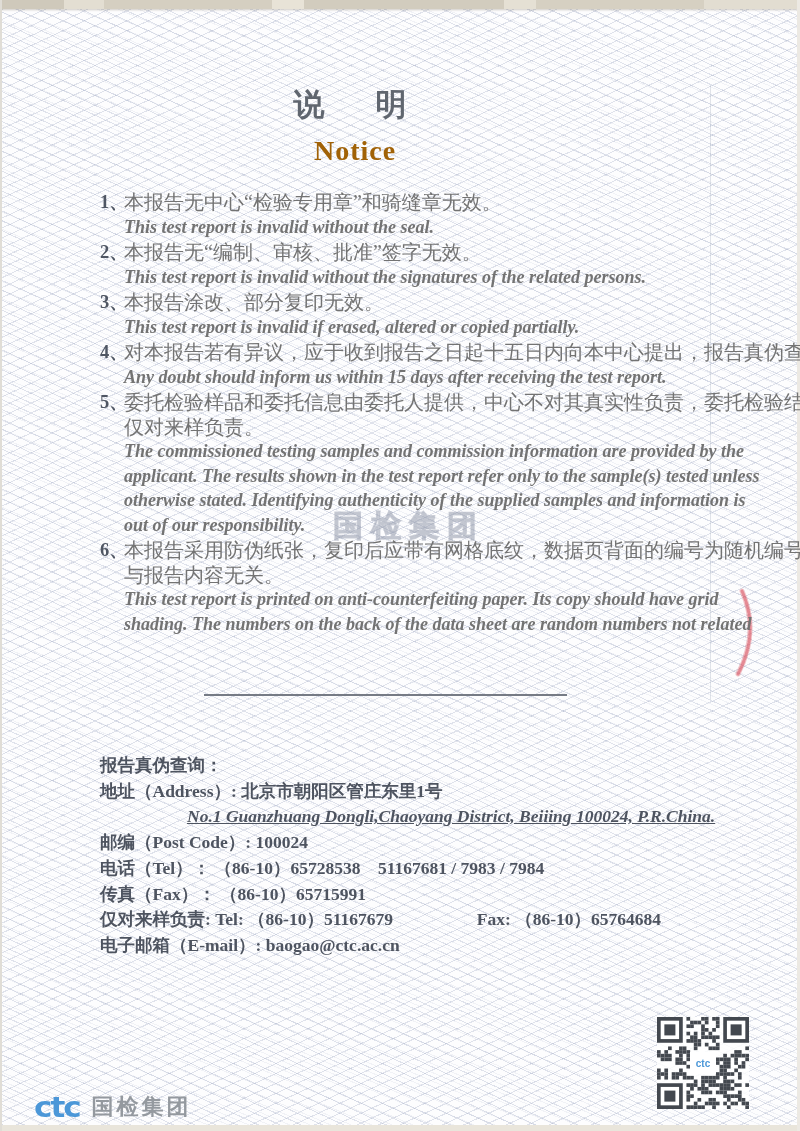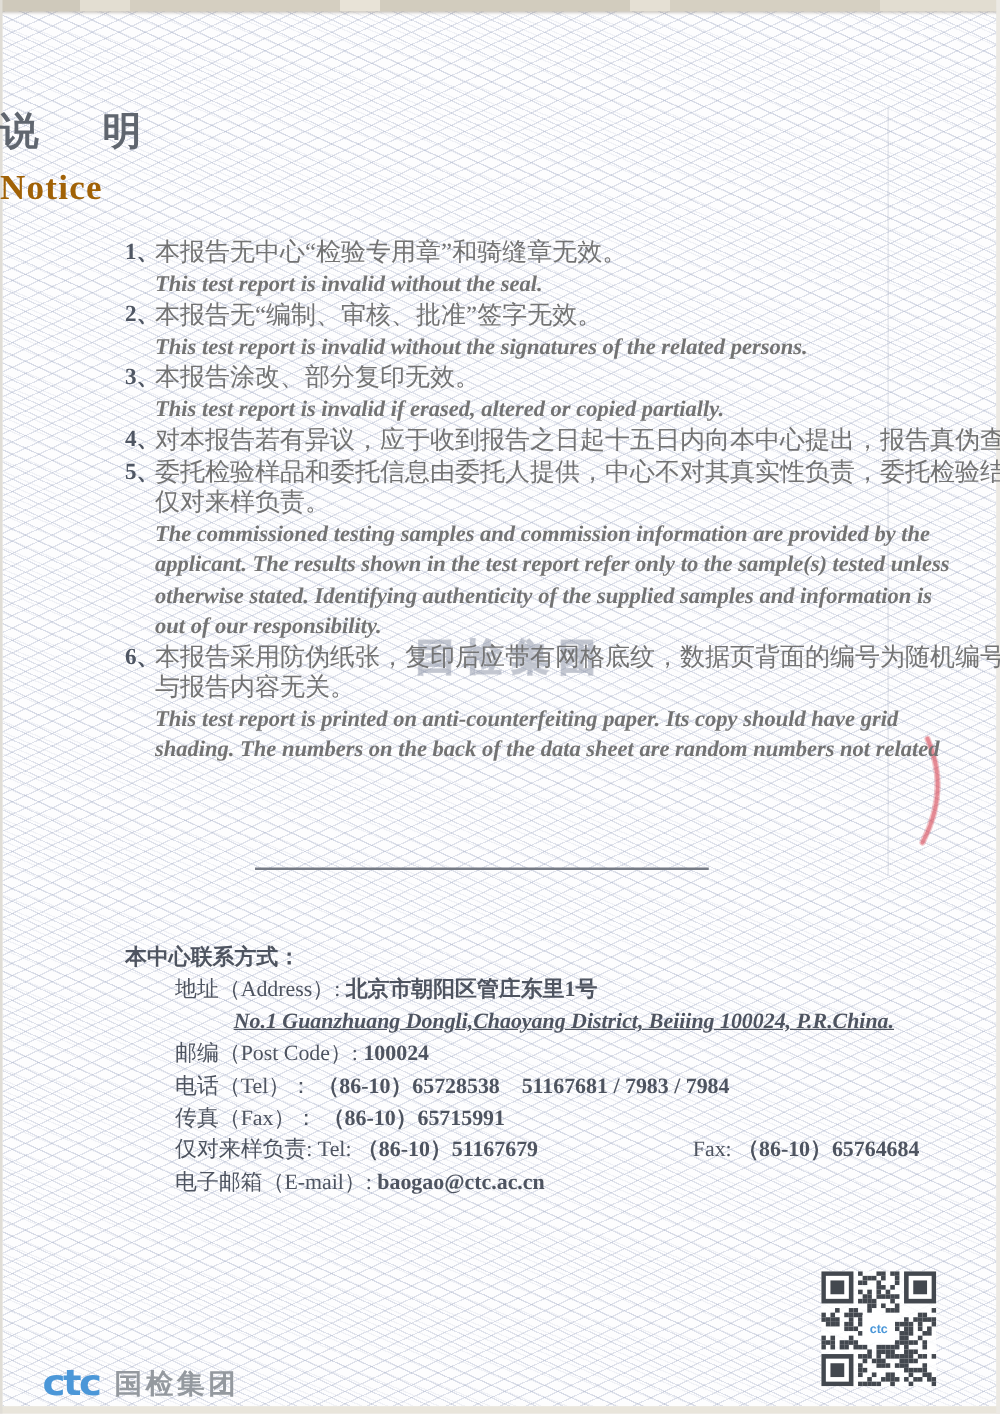--- a/index.html
+++ b/index.html
@@ -21,21 +21,21 @@
     position:absolute;left:0;top:0;width:800px;height:9px;
     background:linear-gradient(90deg,#cfc9bb 0 8%,#e3ded2 8% 13%,#d5cfc1 13% 34%,#e8e3d7 34% 38%,#d2ccbe 38% 63%,#e5e0d4 63% 67%,#d6d0c2 67% 88%,#e2ddd1 88% 100%);
     box-shadow:0 1px 2px rgba(120,110,90,0.35);
   }
   .edge-bottom{position:absolute;left:0;bottom:0;width:800px;height:6px;background:#e9e5db;}
   .edge-left{position:absolute;left:0;top:0;width:2px;height:1131px;background:#e0ddd6;}
   .edge-right{position:absolute;right:0;top:0;width:3px;height:1131px;background:#ece9e3;}
   .fold-line{position:absolute;left:710px;top:85px;width:1px;height:615px;background:rgba(160,168,185,0.30);}
 
   
-  .title-wrap{position:absolute;top:84px;left:0;width:710px;}
+  .title-wrap{position:absolute;top:84px;left:0;width:710px;text-align:center;}
   .title-cn{font-size:31px;font-weight:600;letter-spacing:10px;color:#60666f;}
   .title-en{font-size:28px;font-weight:bold;color:#a16207;margin-top:9px;letter-spacing:1px;}
 
   
   .notice-list{position:absolute;top:190px;left:100px;width:660px;line-height:24.5px;z-index:2;}
   .item{position:relative;padding-left:24px;margin-bottom:1px;}
   .item-num{position:absolute;left:0;top:0;font-weight:bold;font-size:18.5px;color:#4f5663;}
   .cn-line{font-size:20px;color:#737373;white-space:nowrap;}
   .en-line{font-size:18px;font-style:italic;font-weight:bold;color:#737373;white-space:nowrap;}
 
@@ -49,21 +49,21 @@
 
   
   .divider{position:absolute;top:694px;left:204px;width:363px;height:2.4px;background:#767b85;}
 
   
   .red-arc{position:absolute;left:734px;top:588px;}
 
   
   .contact{position:absolute;top:753px;left:100px;width:660px;line-height:25.7px;font-size:17.5px;color:#4e5460;z-index:2;}
   .c-row{white-space:nowrap;font-weight:bold;}
-  .c-label{font-weight:normal;margin-left:40px;}
+  .c-label{font-weight:bold;}
   .addr-en{padding-left:87px;font-style:italic;font-weight:bold;text-decoration:underline;}
   .gap-lg{display:inline-block;width:75px;}
   .web-url{margin-right:20px;}
 
   
   .qr{position:absolute;left:657px;top:1017px;width:92px;height:92px;background:rgba(255,255,255,0.85);}
   .qr svg{display:block;}
   .qr-logo{
     position:absolute;left:33px;top:35px;width:26px;height:22px;background:#fff;
     display:flex;align-items:center;justify-content:center;
@@ -105,20 +105,21 @@
       <div class="en-line">This test report is invalid without the signatures of the related persons.</div>
     </div>
     <div class="item">
       <span class="item-num">3、</span>
       <div class="cn-line">本报告涂改、部分复印无效。</div>
       <div class="en-line">This test report is invalid if erased, altered or copied partially.</div>
     </div>
     <div class="item">
       <span class="item-num">4、</span>
       <div class="cn-line">对本报告若有异议，应于收到报告之日起十五日内向本中心提出，报告真伪查询。</div>
+      <div class="en-line">Any doubt should inform us within 15 days after receiving the test report.</div>
     </div>
     <div class="item">
       <span class="item-num">5、</span>
       <div class="cn-line">委托检验样品和委托信息由委托人提供，中心不对其真实性负责，委托检验结果</div>
       <div class="cn-line">仅对来样负责。</div>
       <div class="en-line">The commissioned testing samples and commission information are provided by the</div>
       <div class="en-line">applicant. The results shown in the test report refer only to the sample(s) tested unless</div>
       <div class="en-line">otherwise stated. Identifying authenticity of the supplied samples and information is</div>
       <div class="en-line">out of our responsibility.</div>
     </div>
@@ -134,21 +135,21 @@
 <div class="watermark">国检集团</div>
 
 <div class="divider"></div>
 
 <svg class="red-arc" width="28" height="90">
   <path d="M8 3 Q26 44 4 86" stroke="#d9505e" stroke-width="5" fill="none" opacity="0.32" stroke-linecap="round"></path>
   <path d="M8 3 Q26 44 4 86" stroke="#d9505e" stroke-width="3" fill="none" opacity="0.5" stroke-dasharray="4 2" stroke-linecap="round"></path>
 </svg>
 
 <div class="contact">
-  <div class="c-row">本中心联系方式：</div>
+  <div class="c-row">报告真伪查询：</div>
   <div class="c-row">
     <span class="c-label">地址（Address）:</span>
     <span>北京市朝阳区管庄东里1号</span>
   </div>
   <div class="c-row addr-en">No.1 Guanzhuang Dongli,Chaoyang District, Beiiing 100024, P.R.China.</div>
   <div class="c-row">
     <span class="c-label">邮编（Post Code）:</span>
     <span>100024</span>
   </div>
   <div class="c-row">

